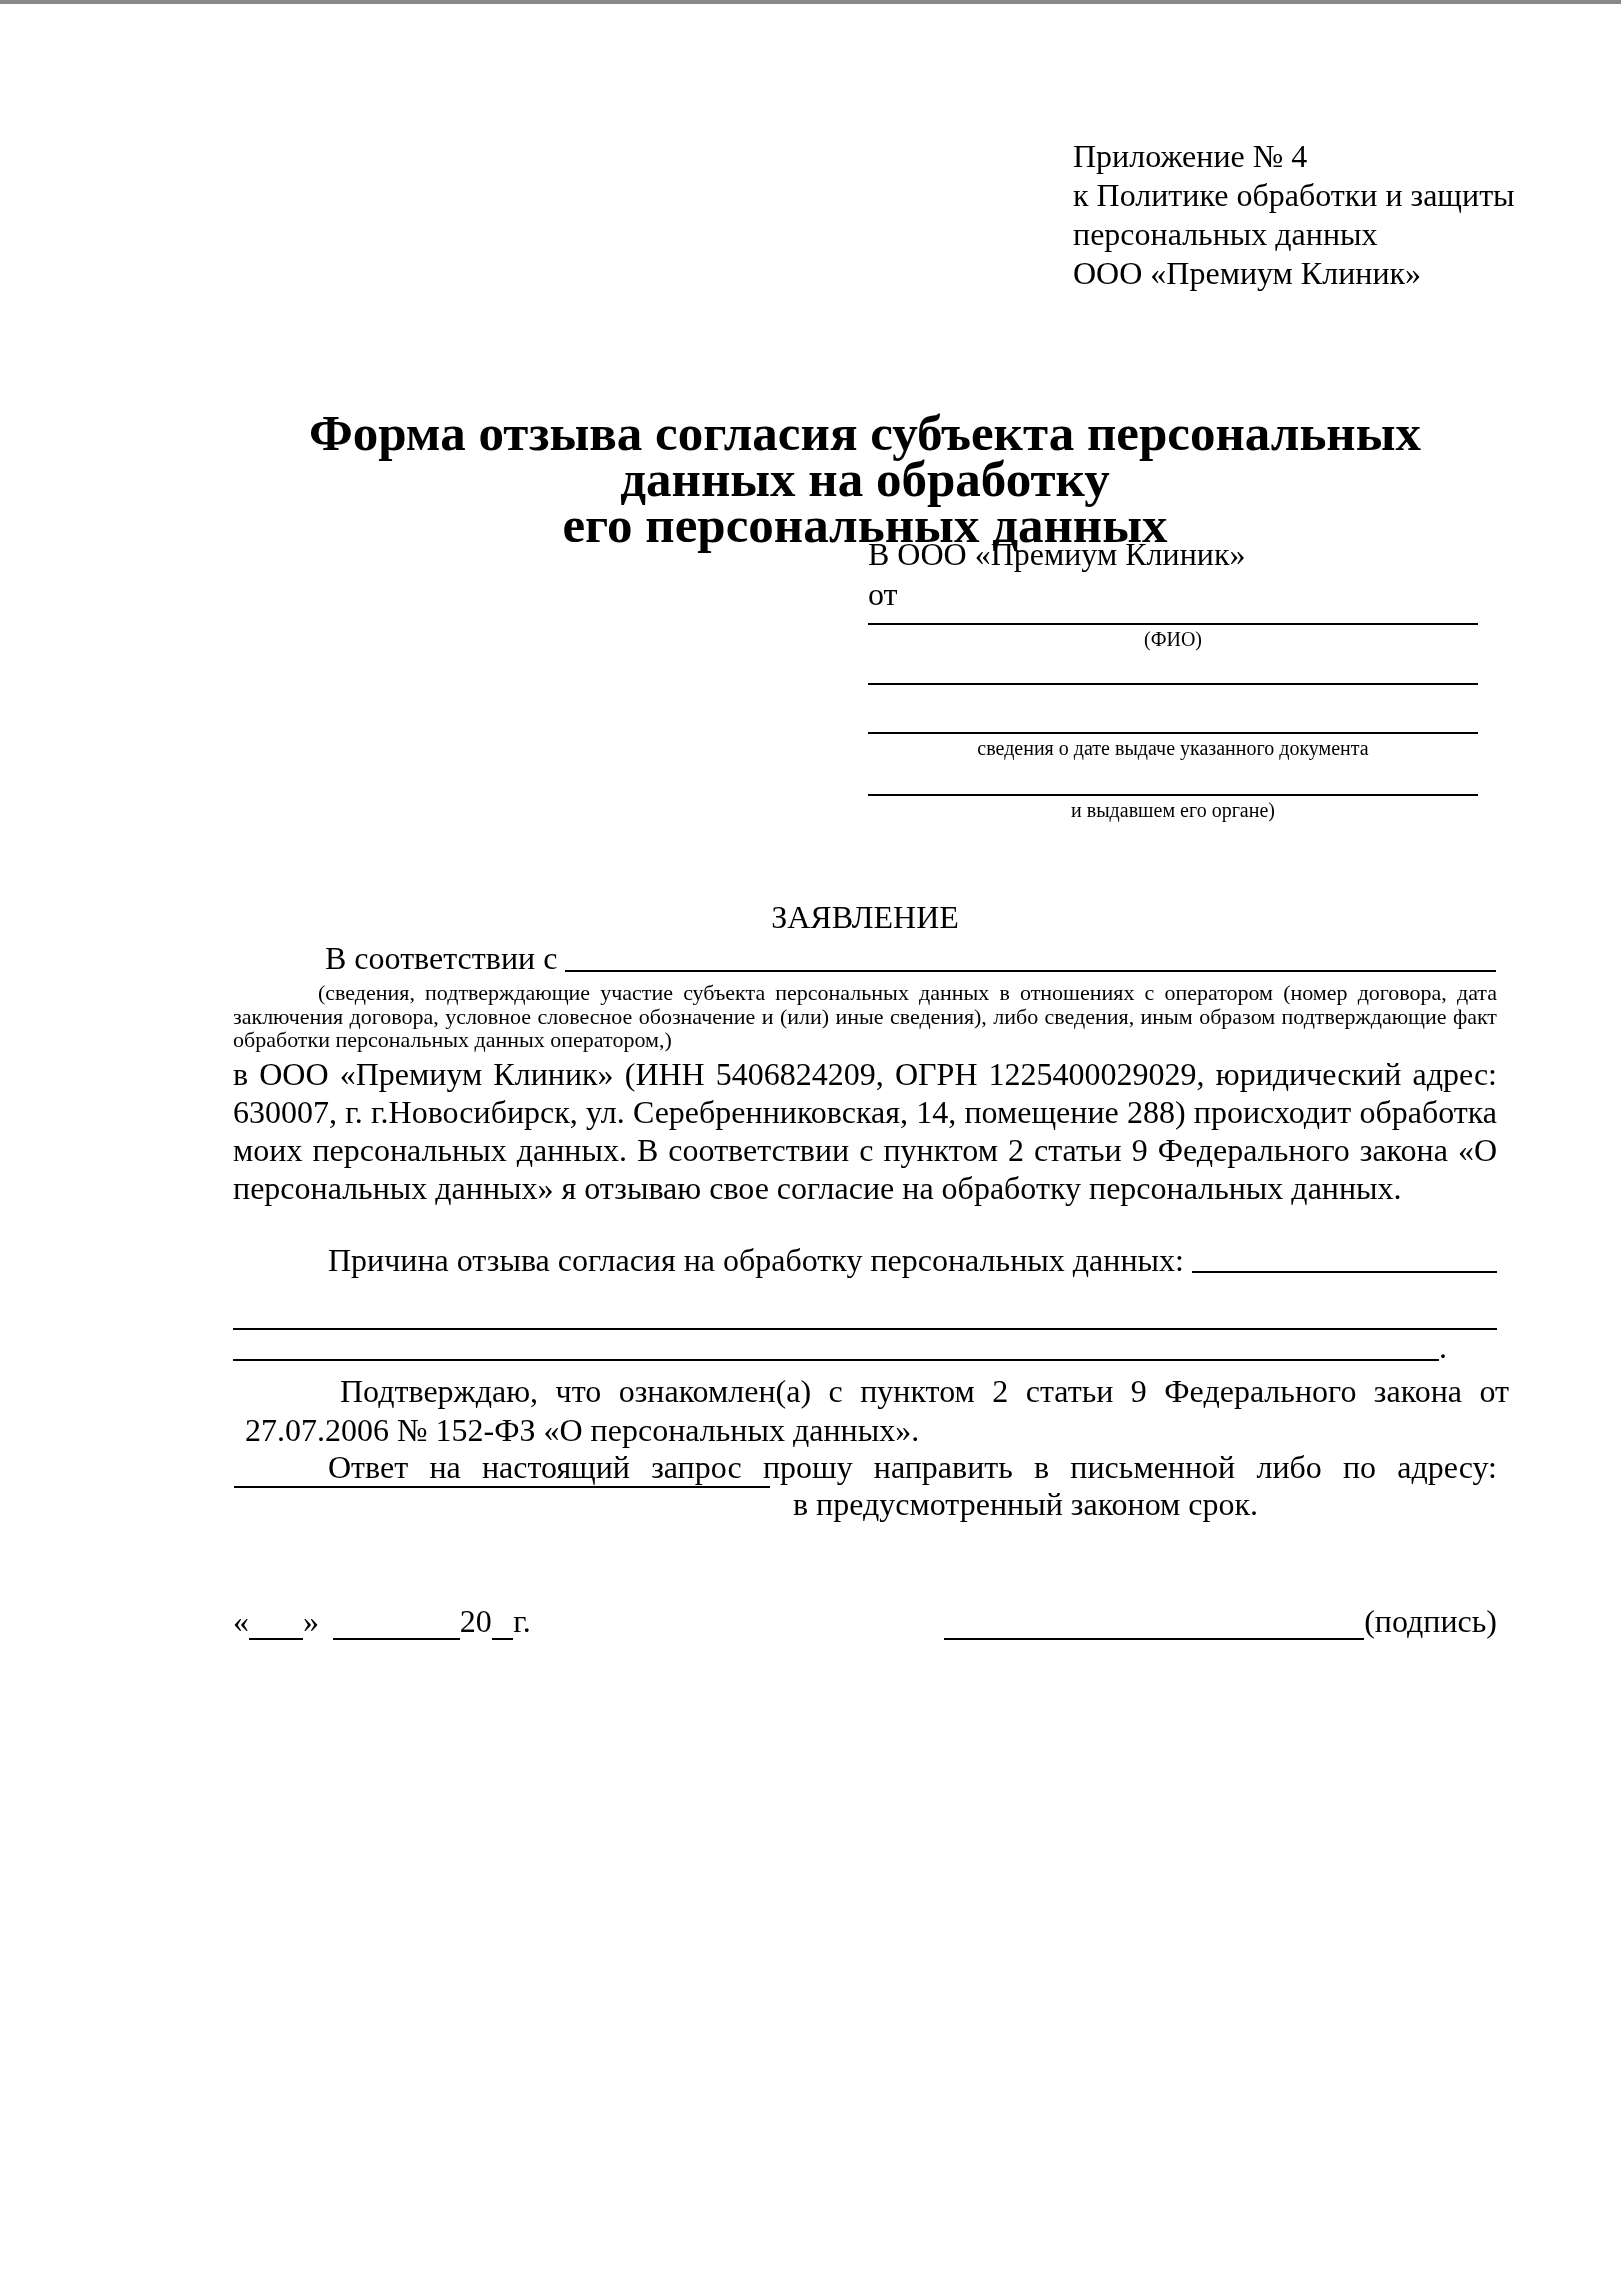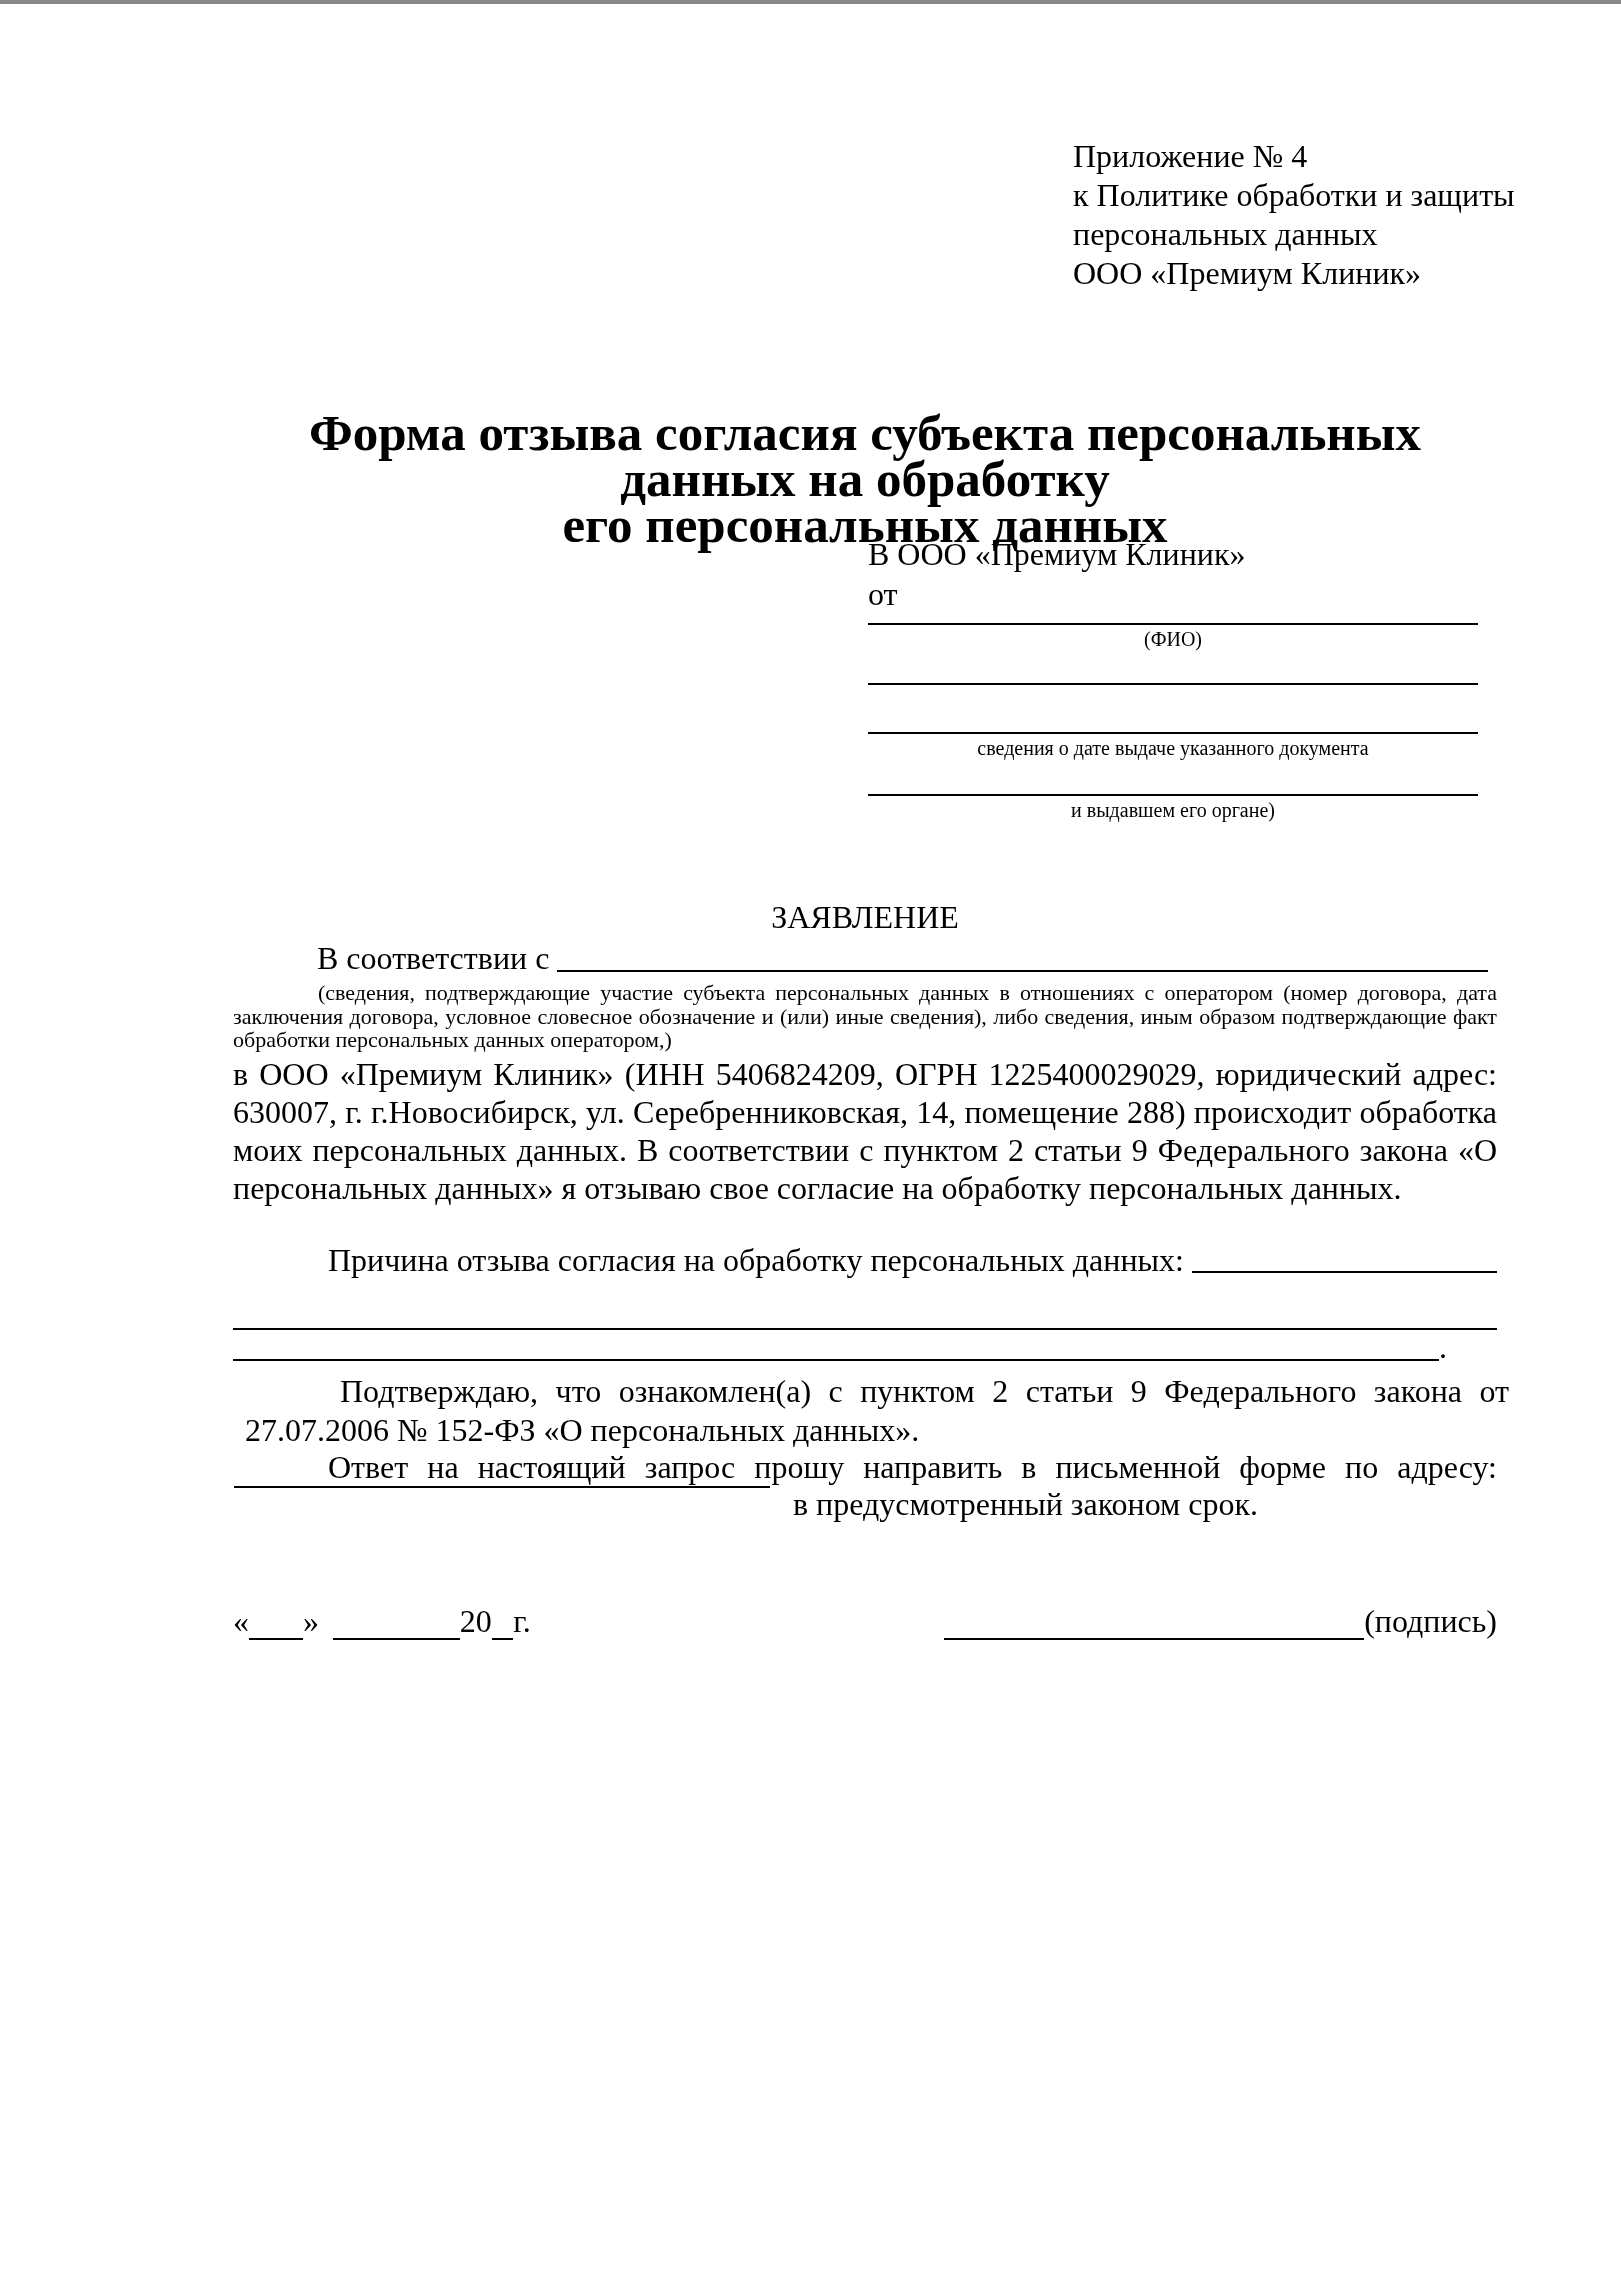--- a/index.html
+++ b/index.html
@@ -24,21 +24,21 @@
   .addressee .t{line-height:40px;}
   .uline{border-bottom:2.9px solid #000;}
   .u1{height:8.8px;}
   .u2{height:29px;}
   .u3{height:47px;}
   .u4{height:31px;}
   .flabel{font-size:20px;line-height:29px;text-align:center;white-space:nowrap;}
   
   .heading{position:absolute;left:233px;top:894px;width:1264px;text-align:center;line-height:39px;}
   
-  .intro-row{position:absolute;left:224px;top:935px;width:1264px;display:flex;align-items:stretch;line-height:39px;}
+  .intro-row{position:absolute;left:232px;top:935px;width:1264px;display:flex;align-items:stretch;line-height:39px;}
   .intro-row .prefix{margin-left:93px;white-space:nowrap;}
   .fill-blank{flex:1 1 auto;border-bottom:2.9px solid #000;margin-bottom:5.9px;margin-left:7.8px;}
   
   .footnote{position:absolute;left:233px;top:977px;width:1264px;font-size:22px;line-height:23.5px;
             text-align:justify;text-indent:85px;}
   
   .bodypara{position:absolute;left:233px;top:1051px;width:1264px;line-height:38px;text-align:justify;}
   
   .reason-row{position:absolute;left:233px;top:1237px;width:1264px;display:flex;align-items:stretch;line-height:38px;}
   .reason-row .prefix{margin-left:95px;white-space:nowrap;}
@@ -108,21 +108,21 @@
   </div>
 
   <div class="l1 uline"></div>
   <div class="l2">
     <span class="part"></span>
       <span>.</span>
   </div>
 
   <div class="confirm">Подтверждаю, что ознакомлен(а) с пунктом 2 статьи 9 Федерального закона от 27.07.2006 № 152-ФЗ «О персональных данных».</div>
 
-  <div class="reply">Ответ на настоящий запрос прошу направить в письменной форме по адресу:</div>
+  <div class="reply">Ответ на настоящий запрос прошу направить в письменной либо по адресу:</div>
 
   <div class="reply2">
     <span class="addr-blank"></span>
     <span>в предусмотренный законом срок.</span>
   </div>
 
   <div class="sigrow">
     <div class="date-part">
       <span>«</span><span class="blank b-day"></span><span>»</span><span class="blank b-month"></span><span>20</span><span class="blank b-year"></span><span>г.</span>
     </div>

